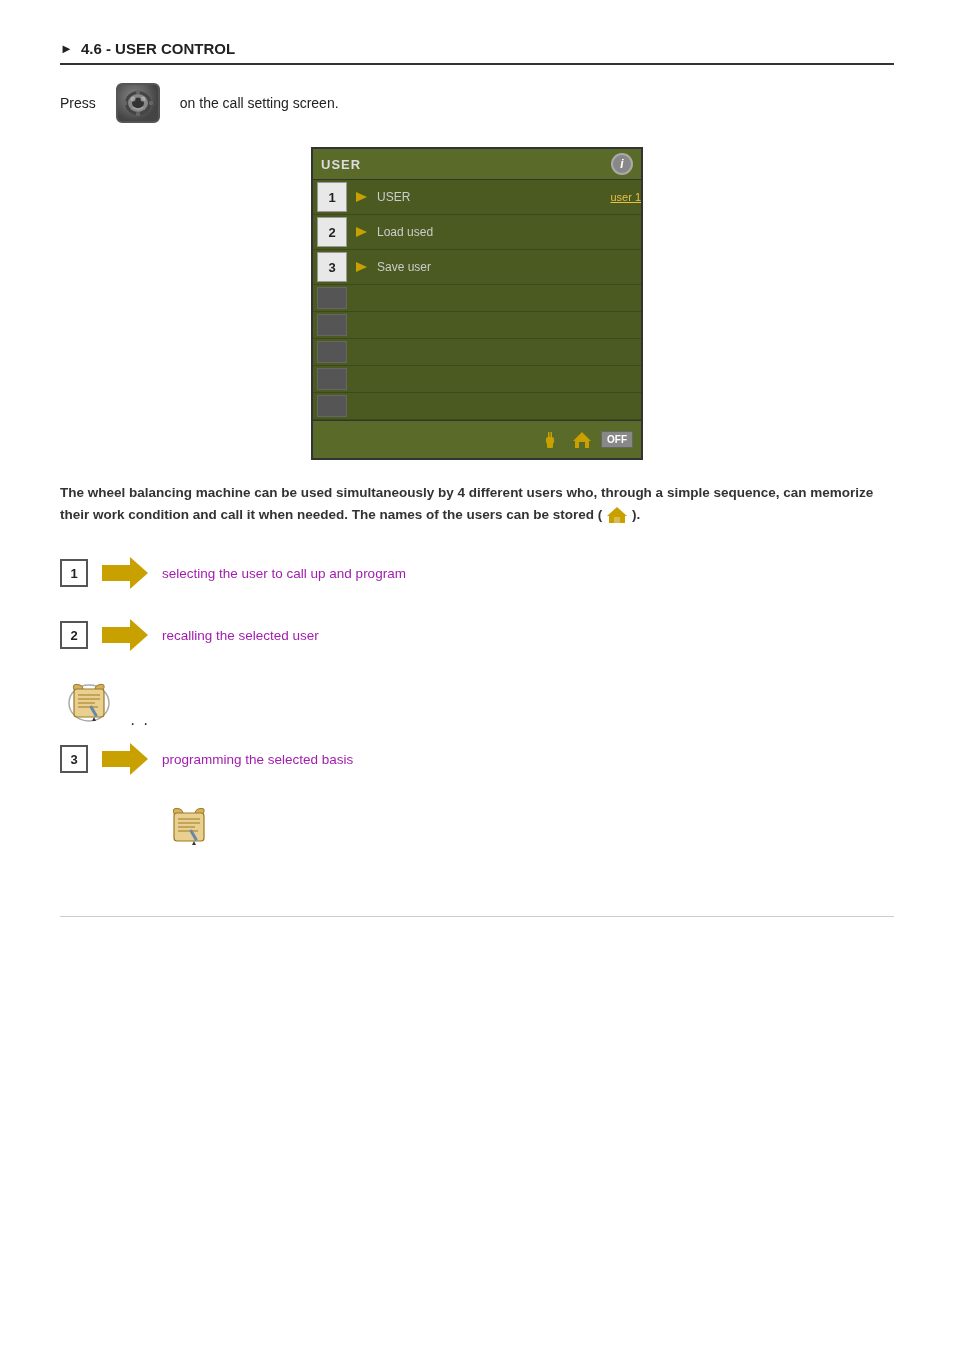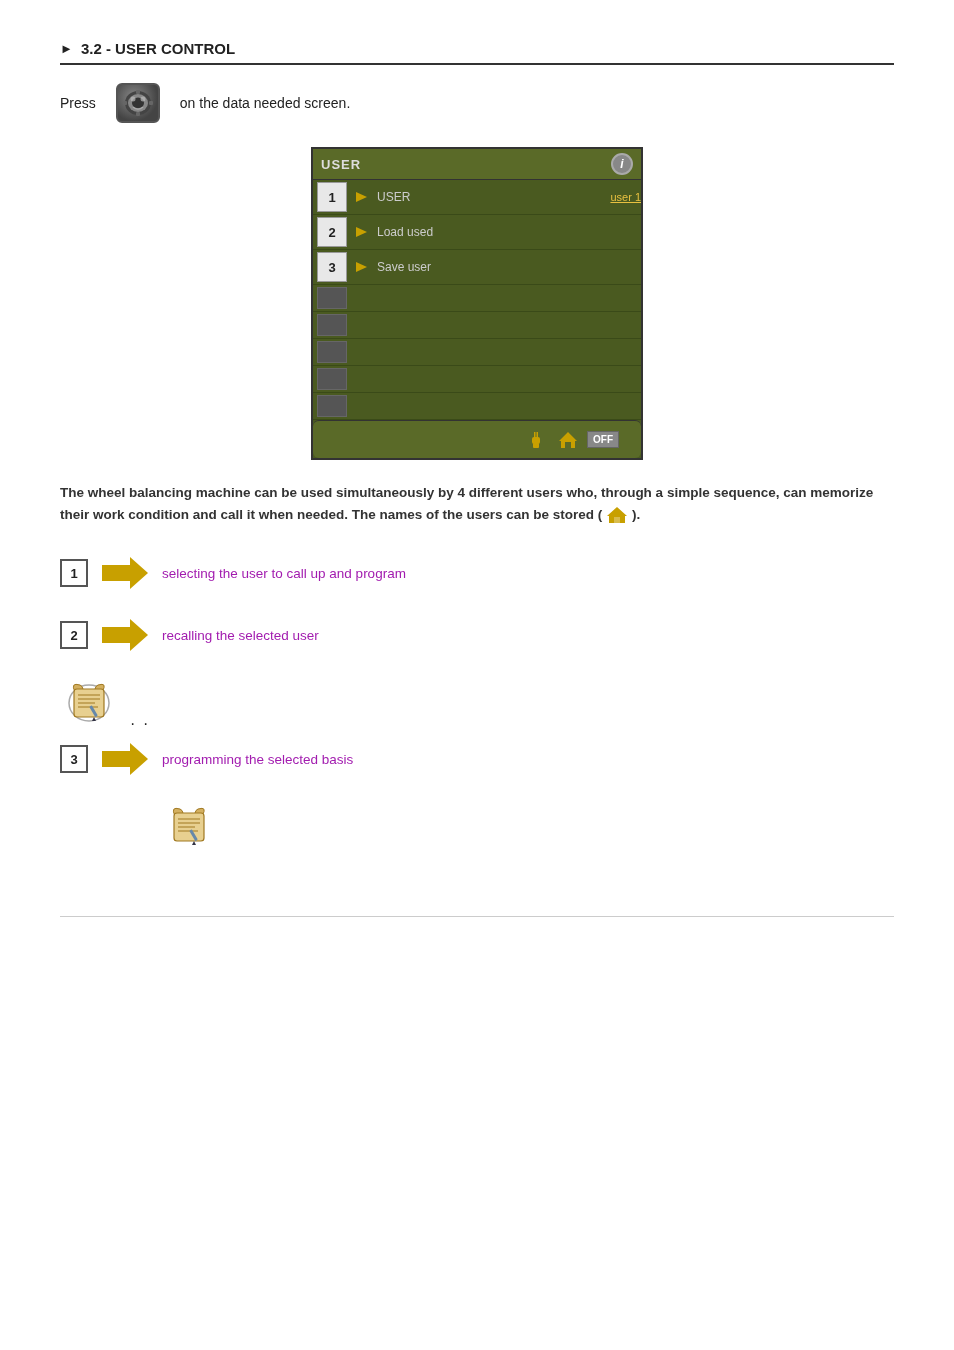--- a/index.html
+++ b/index.html
@@ -161,24 +161,23 @@
       border: 1px solid #666;
       margin: 2px 4px;
     }
 
     .screen-bottom-bar {
       background: #5a6a28;
       height: 38px;
       display: flex;
       align-items: center;
       justify-content: flex-end;
-      padding: 0 22px;
+      padding: 0 8px;
       gap: 6px;
       border-top: 1px solid #333;
-      border-radius: 6px;
     }
     .bottom-icon {
       width: 26px;
       height: 26px;
       display: flex;
       align-items: center;
       justify-content: center;
     }
 
     
@@ -234,21 +233,21 @@
       height: 36px;
     }
   </style>
 </head>
 <body>
 
 <div class="page">
 
   <div class="section-heading">
     <span class="arrow-bullet">►</span>
-    <span>3.2 - USER CONTROL</span>
+    <span>4.6 - USER CONTROL</span>
   </div>
 
   <div class="press-line">
     <span>Press</span>
 
     <div class="icon-btn">
       <svg width="38" height="34" viewBox="0 0 38 34">
 
         <ellipse cx="19" cy="17" rx="13" ry="12" fill="#444"></ellipse>
         <ellipse cx="19" cy="17" rx="10" ry="9" fill="#888"></ellipse>
@@ -257,21 +256,21 @@
         <rect x="17" y="4" width="4" height="4" rx="1" fill="#666"></rect>
         <rect x="17" y="26" width="4" height="4" rx="1" fill="#666"></rect>
         <rect x="4" y="15" width="4" height="4" rx="1" fill="#666"></rect>
         <rect x="30" y="15" width="4" height="4" rx="1" fill="#666"></rect>
 
         <circle cx="14" cy="13" r="2.5" fill="#bbb" opacity="0.7"></circle>
         <circle cx="24" cy="13" r="2.5" fill="#bbb" opacity="0.7"></circle>
         <path d="M14 21 Q19 25 24 21" stroke="#bbb" stroke-width="1.5" fill="none" opacity="0.7"></path>
       </svg>
     </div>
-    <span>on the data needed screen.</span>
+    <span>on the call setting screen.</span>
   </div>
 
   <div class="screen-container">
     <div class="screen">
 
       <div class="screen-title-bar">
         <span class="screen-title-text">USER</span>
         <div class="screen-info-btn">
           <span>i</span>
         </div>

